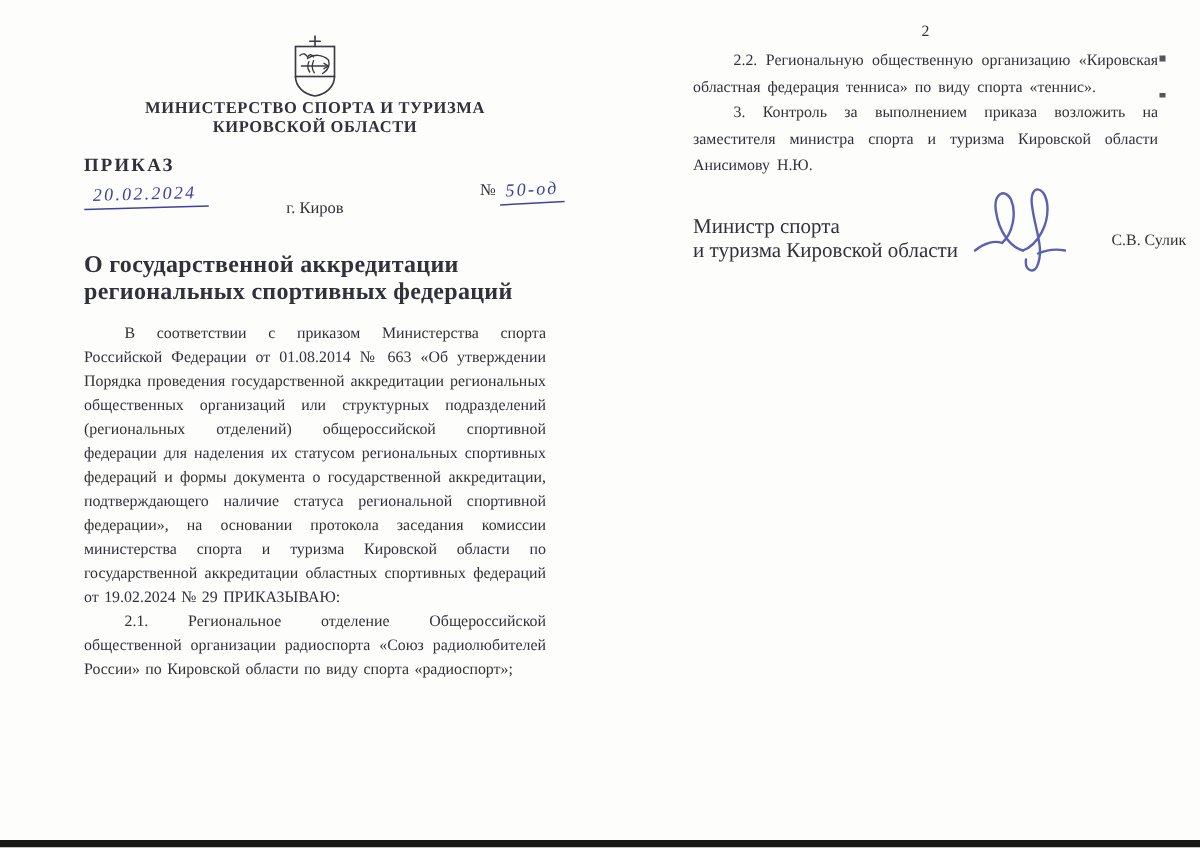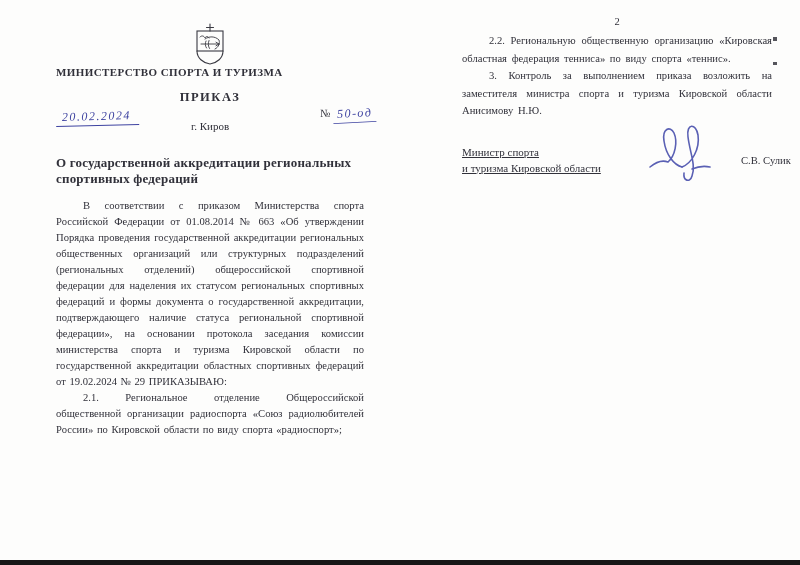--- a/index.html
+++ b/index.html
@@ -18,27 +18,28 @@
     height: 565px;
   }
   
   .page { position: absolute; top: 0; }
   .page1 { left: 56px; width: 308px; }
   .page2 { left: 462px; width: 310px; }
 
   
   .emblem { width: 34px; height: 42px; margin: 23px auto 1px auto; display: block; }
   .org {
+    text-align: center;
     font-weight: bold;
     font-size: 11px;
     line-height: 13px;
     letter-spacing: 0.4px;
   }
   .prikaz {
-    text-align: center;
+    text-align: left;
     font-weight: bold;
     font-size: 12.5px;
     letter-spacing: 1.5px;
     margin-top: 11px;
   }
   .meta-row { position: relative; height: 32px; margin-top: 1px; }
   .hand {
     font-style: italic;
     color: #3d42a0;
     font-size: 12px;
@@ -62,41 +63,41 @@
   }
   .num-block { position: absolute; left: 264px; top: 0px; font-size: 11px; white-space: nowrap; }
   .hand-number {
     display: inline-block;
     padding: 0 4px 1px 4px;
     border-bottom: 1px solid #3d42a0;
     transform: rotate(-3deg);
   }
   .doc-title {
     font-weight: bold;
-    font-size: 13px;
+    font-size: 16px;
     margin-top: 17px;
     letter-spacing: 0.2px;
   }
   
   .para {
     margin: 0;
     font-size: 10.6px;
     line-height: 16px;
     text-align: justify;
     text-align-last: left;
     text-indent: 27px;
     word-spacing: 1px;
   }
   .page1 .para-intro { margin-top: 11px; }
   .page2 .para { line-height: 17.5px; word-spacing: 2px; }
   .page2 .para-first { margin-top: 5px; }
   
   .pagenum { text-align: center; font-size: 10.5px; margin-top: 16px; }
   .sig-block { position: relative; height: 80px; margin-top: 14px; }
-  .sig-position { font-size: 11px; line-height: 16px; position: absolute; left: 0; top: 10px; text-decoration: underline; }
+  .sig-position { font-size: 14px; line-height: 16px; position: absolute; left: 0; top: 10px; }
   .sig-name { position: absolute; left: 279px; top: 21px; font-size: 10.6px; white-space: nowrap; }
   .signature-svg { position: absolute; left: 185px; top: -14px; }
   
   .bottom-strip {
     position: absolute;
     left: 0; right: 0; bottom: 0;
     height: 5px;
     background: #171717;
   }
   .speck { position: absolute; background: #55555c; }
@@ -116,20 +117,21 @@
       <rect x="4" y="8" width="26" height="20"></rect>
       <path d="M4 28 C4 35 10 40 17 41 C24 40 30 35 30 28"></path>
       <path d="M7 14 C9 12 11 13 12 15 C13 13 15 13 16 15" stroke-width="0.9"></path>
       <path d="M12 16 C16 13 22 13 26 17 C27 20 26 24 22 26" stroke-width="0.9"></path>
       <path d="M8 21 H26" stroke-width="0.9"></path>
       <path d="M26 21 L23 19.2 M26 21 L23 22.8" stroke-width="0.9"></path>
       <path d="M13 18 C12 20 12 23 13.5 25 M16 17.5 C15 20 15 23.5 16.5 25.5" stroke-width="0.9"></path>
     </svg>
 
     <div class="org">МИНИСТЕРСТВО СПОРТА И ТУРИЗМА</div>
+    <div class="org">КИРОВСКОЙ ОБЛАСТИ</div>
 
     <div class="prikaz">ПРИКАЗ</div>
 
     <div class="meta-row">
       <span class="hand hand-date">20.02.2024</span>
       <span class="city">г. Киров</span>
       <span class="num-block">
         <span>№</span>
         <span class="hand hand-number">50-од</span>
       </span>

